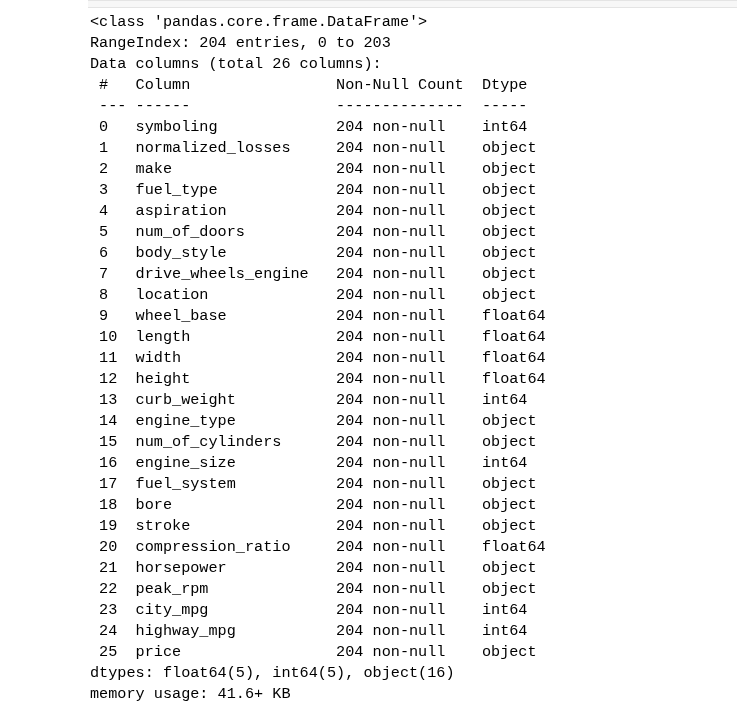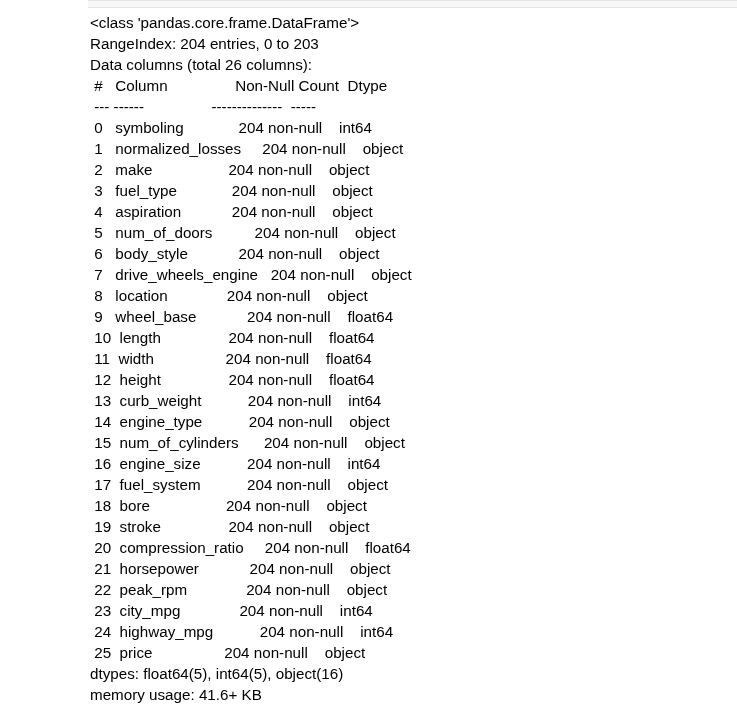--- a/index.html
+++ b/index.html
@@ -27,21 +27,21 @@
     border-bottom: 1px solid #e4e4e4;
     box-sizing: border-box;
   }
 
   #info-output {
     position: absolute;
     left: 90px;
     top: 12px;
     margin: 0;
     padding: 0;
-    font-family: Liberation Sans, sans-serif;
+    font-family: Liberation Mono, monospace;
     font-size: 15.2px;
     line-height: 21px;
     color: #000000;
     white-space: pre;
     letter-spacing: 0px;
     -webkit-font-smoothing: antialiased;
   }
 
   .line { display: block; height: 21px; }
 </style>

